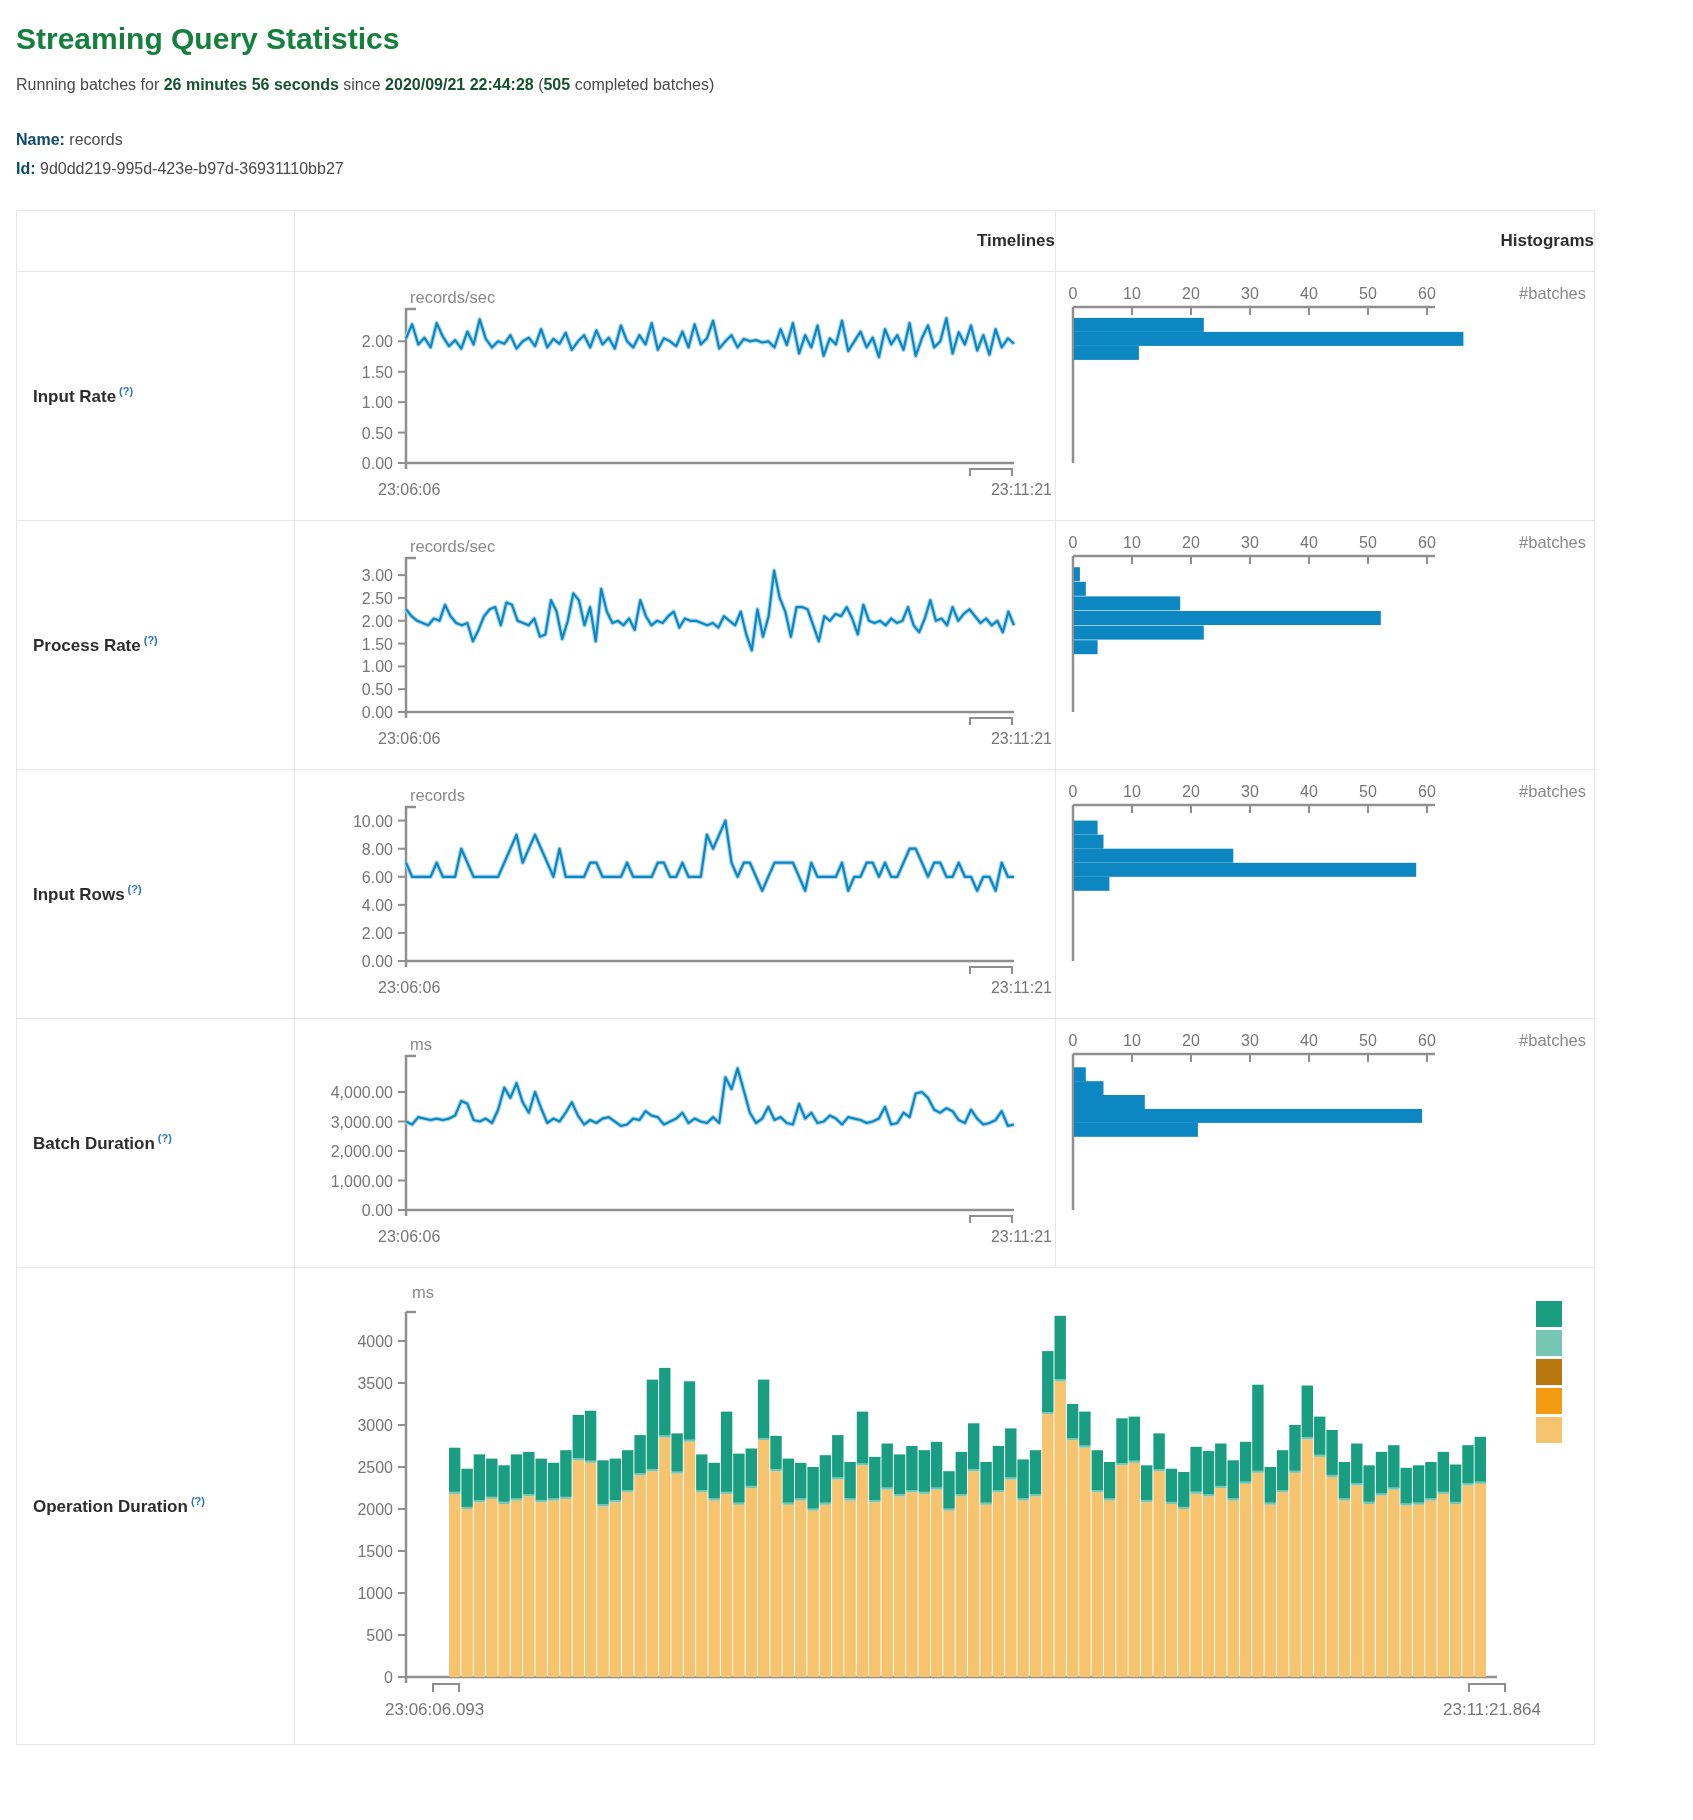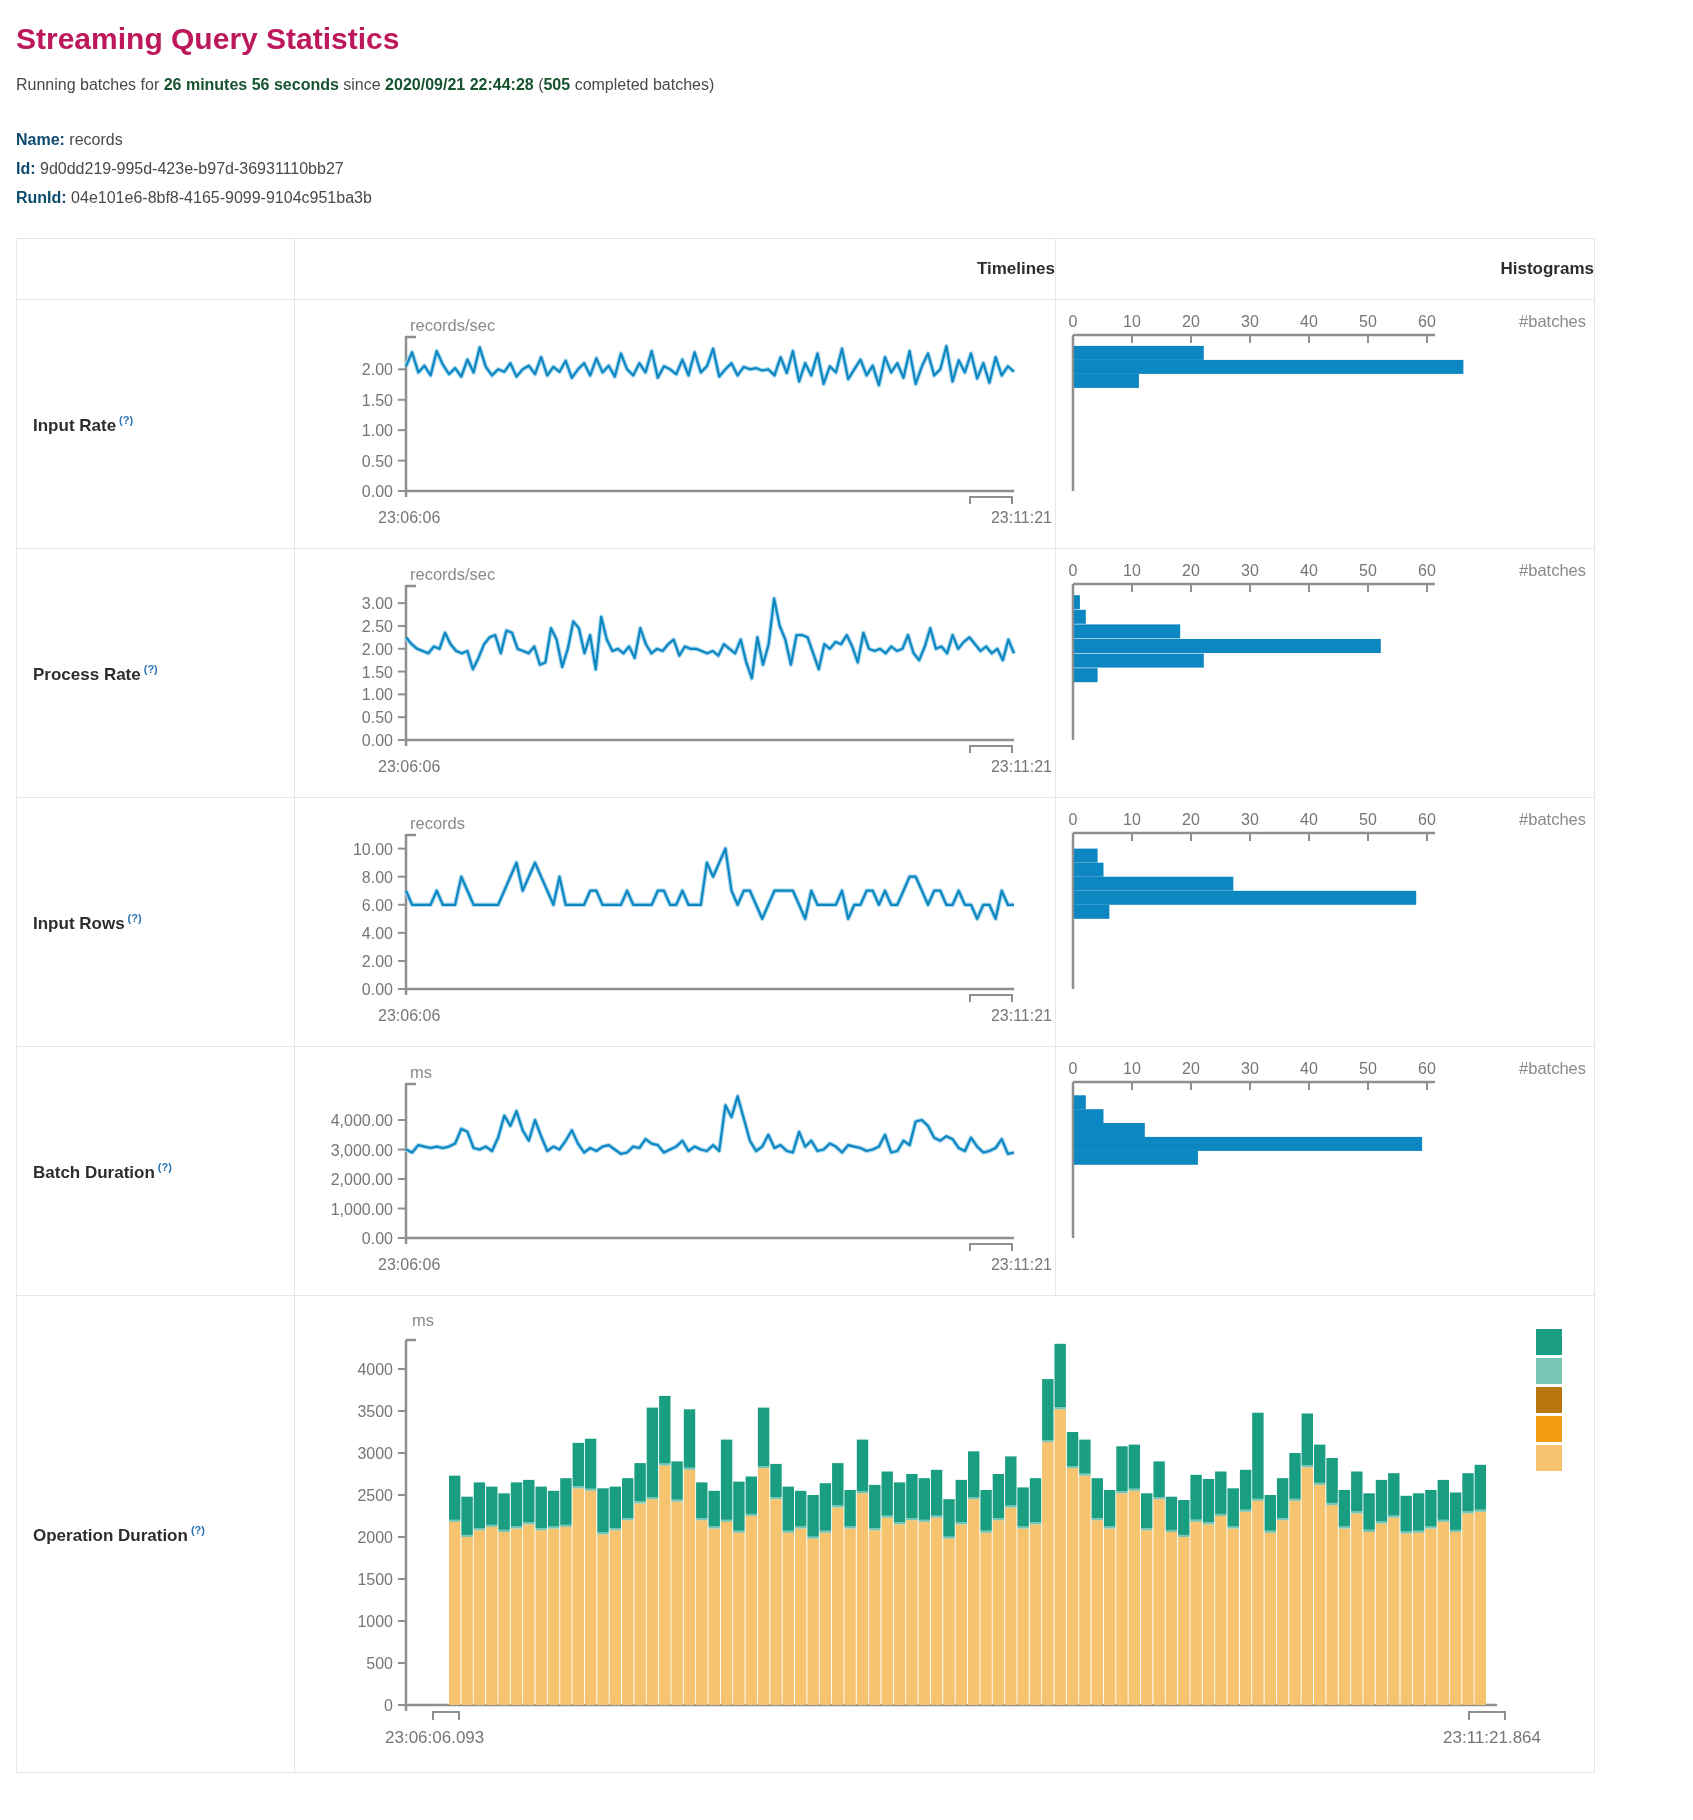--- a/index.html
+++ b/index.html
@@ -1,18 +1,18 @@
 <!DOCTYPE html>
 <html><head>
 <meta charset="utf-8">
 <style>
   html,body{margin:0;padding:0;background:#fff;}
   body{width:1693px;height:1820px;font-family:"Liberation Sans",sans-serif;color:#333;overflow:hidden;}
   .page{padding:14px 16px 0 16px;}
-  h1{font-size:30px;margin:8px 0 20px 0;color:#be185d;font-weight:700;}
+  h1{font-size:30px;margin:8px 0 20px 0;color:#15803d;font-weight:700;}
   .subtitle{font-size:16px;color:#494949;margin:0;}
   .subtitle b{color:#14532d;}
   .meta{margin-top:32px;font-size:16px;line-height:1.8;color:#494949;}
   .meta b{color:#0c4a6e;}
   table.stats{border-collapse:collapse;margin-top:26px;table-layout:fixed;width:1575px;}
   table.stats td{border:1px solid #e6e6ea;padding:0;vertical-align:middle;}
   td.c1{width:277px;margin-left:22px;}
   td.c2{width:760px;}
   td.c3{width:538px;}
   tr.head td{height:60px;text-align:right;}
@@ -29,21 +29,20 @@
 <body>
 
 <div class="page">
   <h1>Streaming Query Statistics</h1>
 
   <p class="subtitle"><span>Running batches for</span> <b>26 minutes 56 seconds</b> <span>since</span> <b>2020/09/21 22:44:28</b> <span>(</span><b>505</b> <span>completed batches)</span></p>
 
   <div class="meta">
     <div><b>Name:</b> <span>records</span></div>
     <div><b>Id:</b> <span>9d0dd219-995d-423e-b97d-36931110bb27</span></div>
-    <div><b>RunId:</b> <span>04e101e6-8bf8-4165-9099-9104c951ba3b</span></div>
   </div>
 
   <table class="stats">
     <tbody>
         <tr class="head">
       <td class="c1"></td>
       <td class="c2">
             <span class="colhead">Timelines</span>
           </td>
       <td class="c3">

